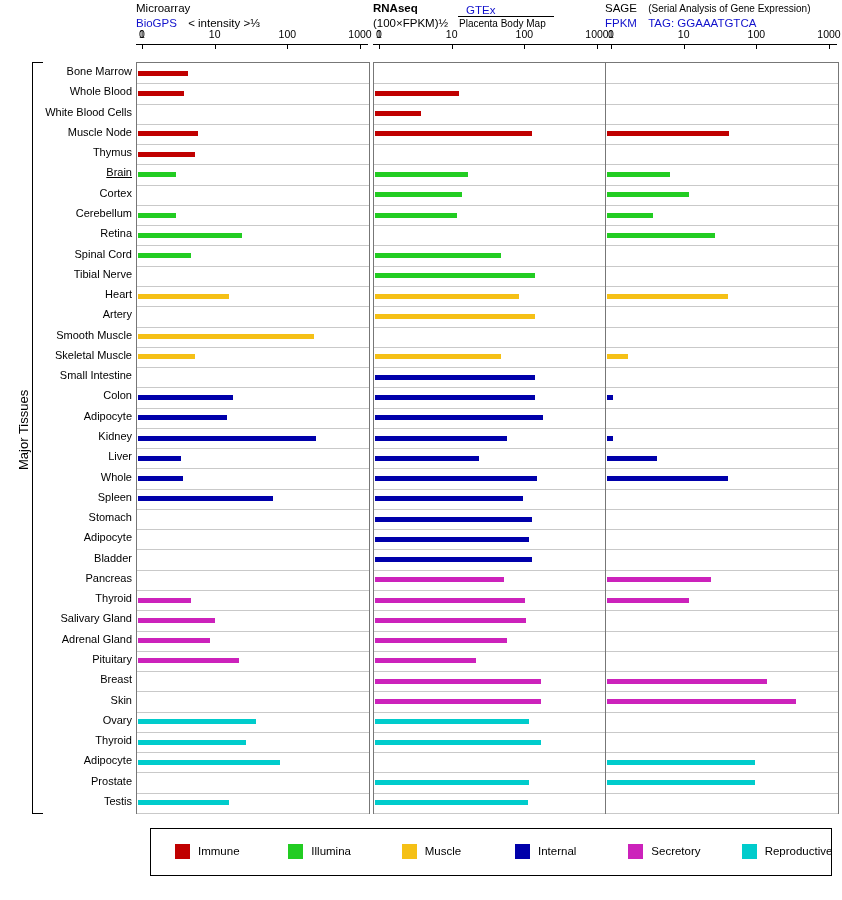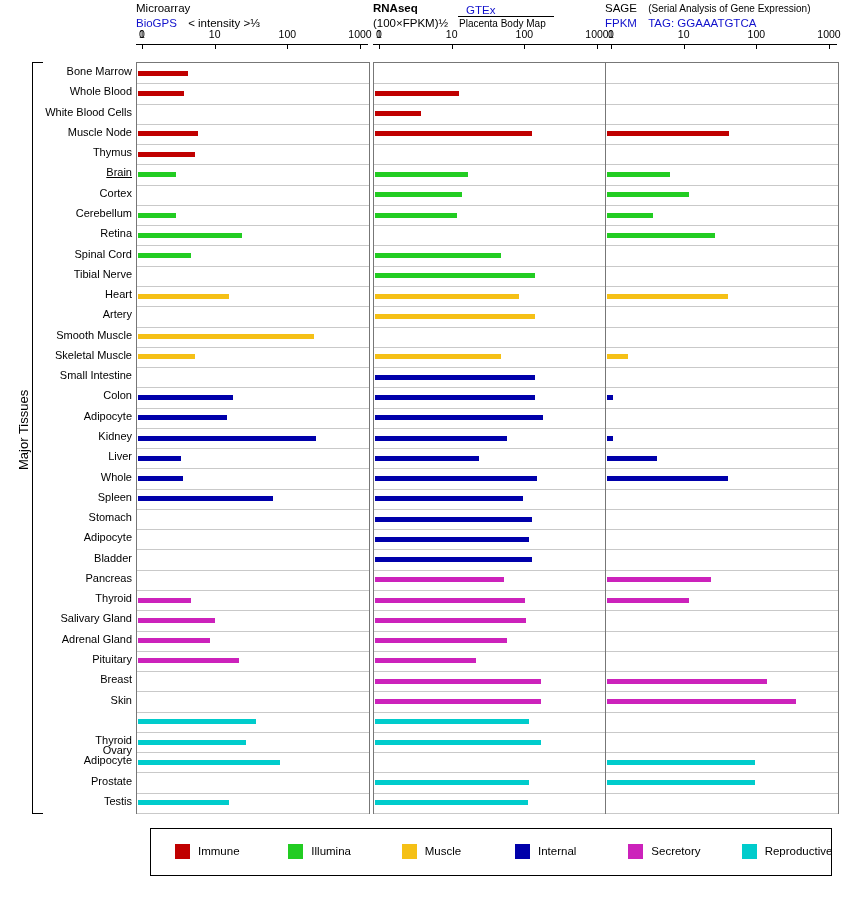--- a/index.html
+++ b/index.html
@@ -339,21 +339,21 @@
       <div class="rowlabel" style="left: 40px; width: 92px; top: 511px;">Stomach</div>
       <div class="rowlabel" style="left: 40px; width: 92px; top: 531px;">Adipocyte</div>
       <div class="rowlabel" style="left: 40px; width: 92px; top: 552px;">Bladder</div>
       <div class="rowlabel" style="left: 40px; width: 92px; top: 572px;">Pancreas</div>
       <div class="rowlabel" style="left: 40px; width: 92px; top: 592px;">Thyroid</div>
       <div class="rowlabel" style="left: 40px; width: 92px; top: 612px;">Salivary Gland</div>
       <div class="rowlabel" style="left: 40px; width: 92px; top: 633px;">Adrenal Gland</div>
       <div class="rowlabel" style="left: 40px; width: 92px; top: 653px;">Pituitary</div>
       <div class="rowlabel" style="left: 40px; width: 92px; top: 673px;">Breast</div>
       <div class="rowlabel" style="left: 40px; width: 92px; top: 694px;">Skin</div>
-      <div class="rowlabel" style="left: 40px; width: 92px; top: 744px;">Ovary</div>
+      <div class="rowlabel" style="left: 40px; width: 92px; top: 714px;">Ovary</div>
       <div class="rowlabel" style="left: 40px; width: 92px; top: 734px;">Thyroid</div>
       <div class="rowlabel" style="left: 40px; width: 92px; top: 754px;">Adipocyte</div>
       <div class="rowlabel" style="left: 40px; width: 92px; top: 775px;">Prostate</div>
       <div class="rowlabel" style="left: 40px; width: 92px; top: 795px;">Testis</div>
       <div class="legend" style="left: 150px; top: 828px; width: 680px; height: 46px;">
         <div class="legend-swatch" style="left: 24px; top: 15px; background: rgb(192, 0, 0);"></div>
         <div class="legend-item" style="left: 47px; top: 16px;">Immune</div>
         <div class="legend-swatch" style="left: 137.333px; top: 15px; background: rgb(34, 204, 34);"></div>
         <div class="legend-item" style="left: 160.333px; top: 16px;">Illumina</div>
         <div class="legend-swatch" style="left: 250.667px; top: 15px; background: rgb(245, 192, 22);"></div>

